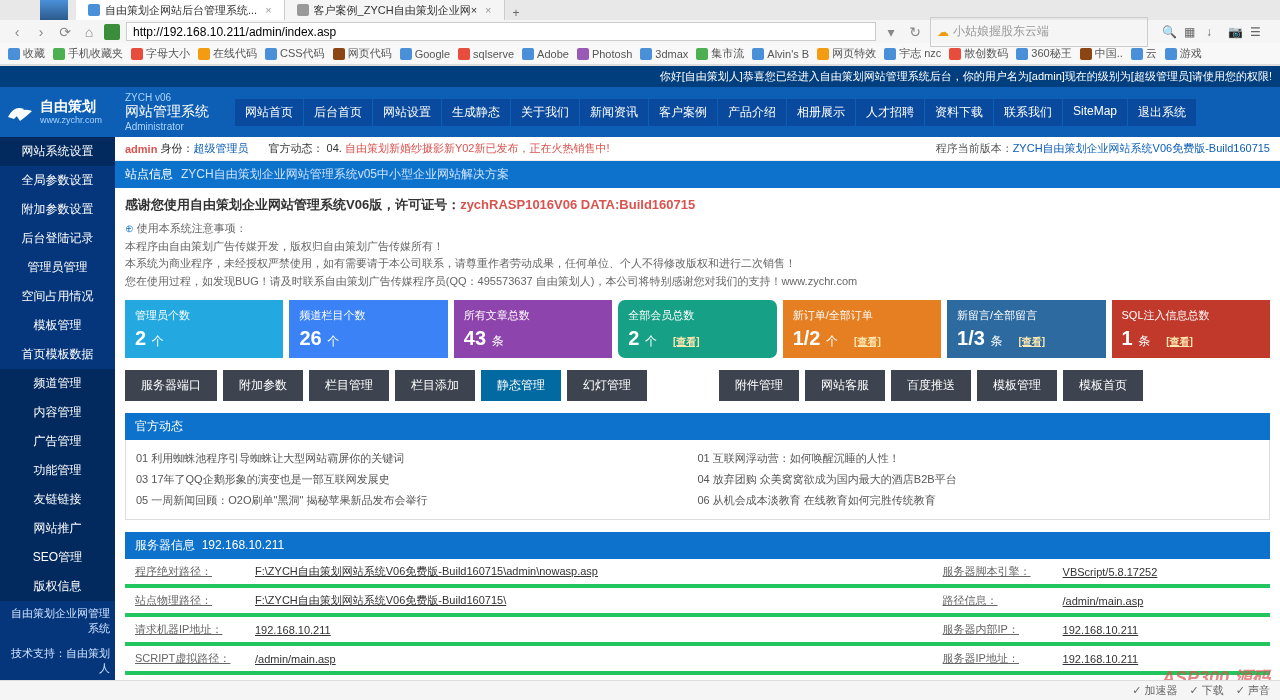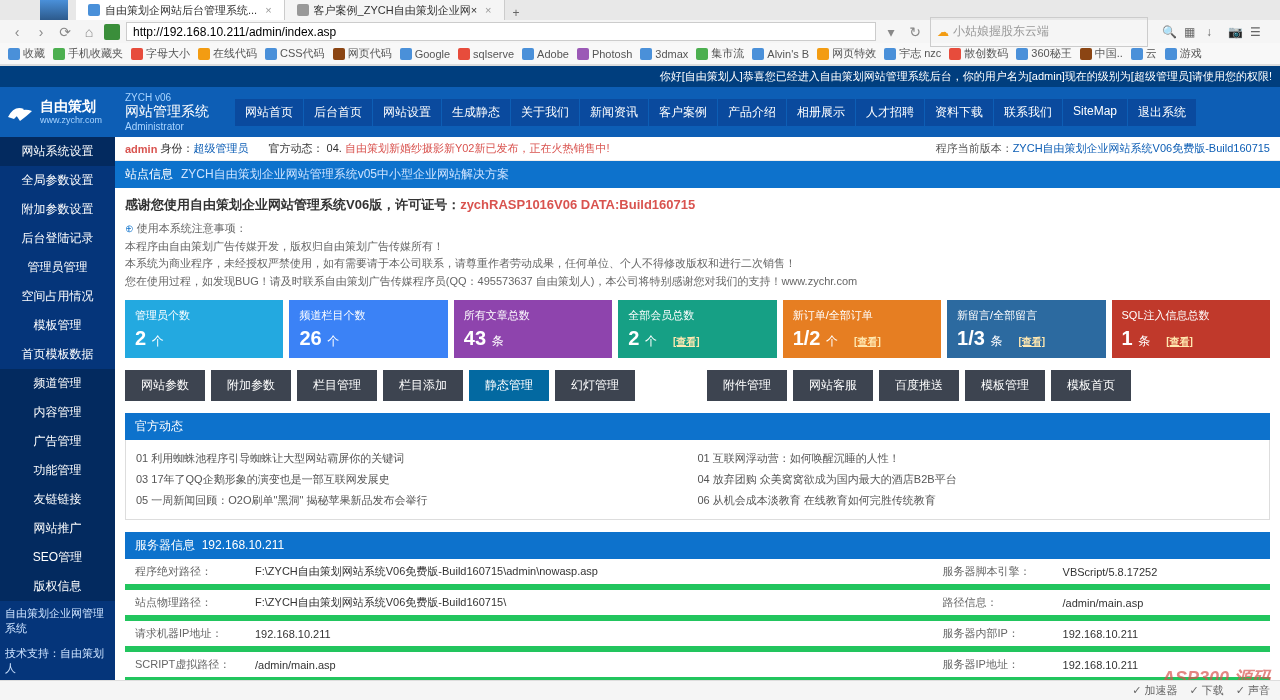--- a/index.html
+++ b/index.html
@@ -30,21 +30,21 @@
 .sidebar { width: 115px; background: #05357a; color: #fff; min-height: 640px; }
 .logo-block { height: 50px; background: #0d5eb5; display: flex; align-items: center; padding: 0 6px; gap: 4px; }
 .logo-swoosh { width: 30px; height: 30px; }
 .logo-swoosh svg { width: 100%; height: 100%; }
 .logo-txt { font-size: 10px; line-height: 1.2; }
 .logo-txt .cn { font-size: 14px; font-weight: 700; }
 .logo-txt .en { font-size: 9px; color: #a8d4ff; }
 .side-item { padding: 6px 0; text-align: center; font-size: 12px; cursor: pointer; }
 .side-item.group { background: #032a5f; }
 .side-item.link { background: #05357a; }
-.footer-info { font-size: 11px; padding: 5px; color: #cde3ff; text-align: left; }
+.footer-info { font-size: 11px; padding: 5px; color: #cde3ff; text-align: right; }
 .main { flex: 1; background: #fff; }
 .admin-head { height: 50px; background: #0d5eb5; display: flex; align-items: center; padding: 0 10px; gap: 6px; }
 .head-brand { display: flex; flex-direction: column; color: #fff; margin-right: 20px; }
 .head-brand .t1 { font-size: 10px; color: #a8d4ff; }
 .head-brand .t2 { font-size: 14px; }
 .head-brand .t3 { font-size: 10px; color: #a8d4ff; }
 .nav-tabs { display: flex; gap: 0; }
 .nav-tab { padding: 5px 10px; background: #0a4a9e; color: #fff; font-size: 12px; cursor: pointer; border-right: 1px solid #0d5eb5; }
 .status-line { display: flex; align-items: center; padding: 4px 10px; font-size: 11px; border-bottom: 1px solid #eee; }
 .status-line .admin-name { color: #d9534f; font-weight: 700; }
@@ -59,32 +59,32 @@
 .license { font-size: 13px; font-weight: 700; margin-bottom: 6px; }
 .license .code { color: #d9534f; }
 .notice { font-size: 11px; color: #666; line-height: 1.6; margin-bottom: 10px; }
 .notice .bul::before { content: "⊕ "; color: #0d72cc; }
 .stats-row { display: flex; gap: 6px; margin-bottom: 12px; }
 .stat-card { flex: 1; color: #fff; padding: 8px 10px; }
 .stat-card .label { font-size: 11px; margin-bottom: 4px; }
 .stat-card .val { font-size: 20px; font-weight: 700; }
 .stat-card .val small { font-size: 12px; font-weight: 400; }
 .stat-card .link { font-size: 10px; color: #ffe8b0; margin-left: 16px; text-decoration: underline; }
-.c1 { background: #23a9e0; } .c2 { background: #3b82f6; } .c3 { background: #8e44ad; } .c4 { background: #16a085; } .c5 { background: #e67e22; } .c6 { background: #2c6aa0; } .c7 { background: #c0392b; }
+.c1 { background: #23a9e0; } .c2 { background: #3b82f6; } .c3 { background: #8e44ad; } .c4 { background: #16a085; border-radius: 7px; } .c5 { background: #e67e22; } .c6 { background: #2c6aa0; } .c7 { background: #c0392b; }
 .btn-row { display: flex; gap: 6px; margin-bottom: 12px; flex-wrap: wrap; }
 .btn { padding: 7px 16px; background: #3d4450; color: #fff; font-size: 12px; cursor: pointer; border: none; }
 .btn.red { background: #0369a1; }
 .btn-spacer { width: 60px; }
 .news-head { background: #0d72cc; color: #fff; padding: 5px 10px; font-size: 12px; }
 .news-grid { display: flex; padding: 8px 10px; border: 1px solid #ddd; border-top: none; margin-bottom: 12px; }
 .news-col { flex: 1; }
 .news-item { font-size: 11px; color: #555; padding: 3px 0; }
 .server-head { background: #0d72cc; color: #fff; padding: 5px 10px; font-size: 12px; }
 .server-table { width: 100%; border-collapse: collapse; font-size: 11px; }
-.server-table td { padding: 5px 10px; border-bottom: 6px solid #22c55e; }
+.server-table td { padding: 5px 10px; border-bottom: 4px solid #22c55e; text-decoration: underline; }
 .server-table td:nth-child(1), .server-table td:nth-child(3) { width: 120px; color: #666; }
 .watermark { position: fixed; right: 10px; bottom: 10px; font-size: 18px; font-weight: 700; font-style: italic; color: #d9534f; opacity: 0.7; pointer-events: none; }
 .status-bar { position: fixed; bottom: 0; left: 0; right: 0; height: 20px; background: #f5f5f5; border-top: 1px solid #ddd; display: flex; align-items: center; justify-content: flex-end; padding: 0 10px; gap: 12px; font-size: 11px; color: #666; }
 </style>
 </head>
 <body>
 
 <div class="browser-chrome">
   <div class="tabs-bar">
     <div class="avatar"></div>
@@ -255,21 +255,21 @@
           <div class="stat-card c6">
             <div class="label">新留言/全部留言</div>
             <div class="val">1/3 <small>条</small><span class="link">[查看]</span></div>
           </div>
           <div class="stat-card c7">
             <div class="label">SQL注入信息总数</div>
             <div class="val">1 <small>条</small><span class="link">[查看]</span></div>
           </div>
         </div>
       <div class="btn-row" id="btn-row">
-          <button class="btn ">网站参数</button>
+          <button class="btn ">服务器端口</button>
           <button class="btn ">附加参数</button>
           <button class="btn ">栏目管理</button>
           <button class="btn ">栏目添加</button>
           <button class="btn red">静态管理</button>
           <button class="btn ">幻灯管理</button>
           <div class="btn-spacer"></div>
           <button class="btn ">附件管理</button>
           <button class="btn ">网站客服</button>
           <button class="btn ">百度推送</button>
           <button class="btn ">模板管理</button>

